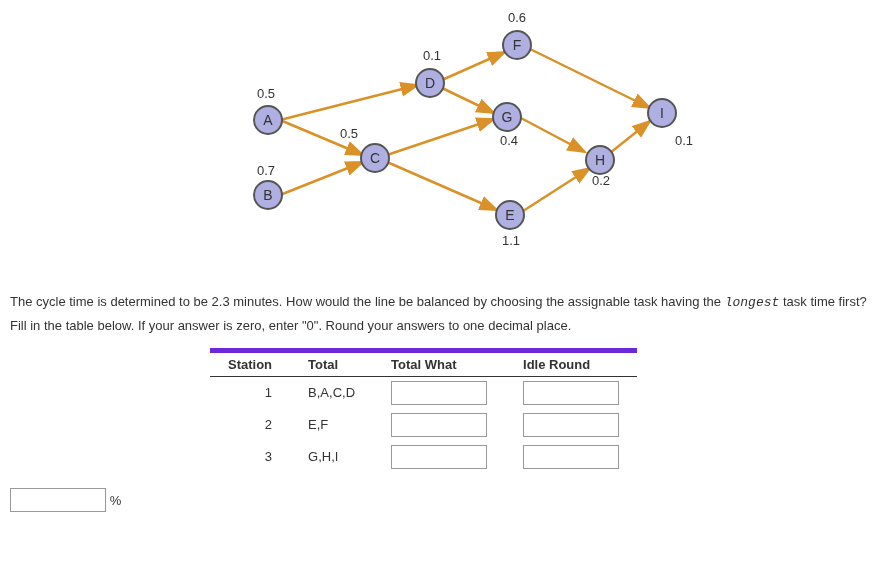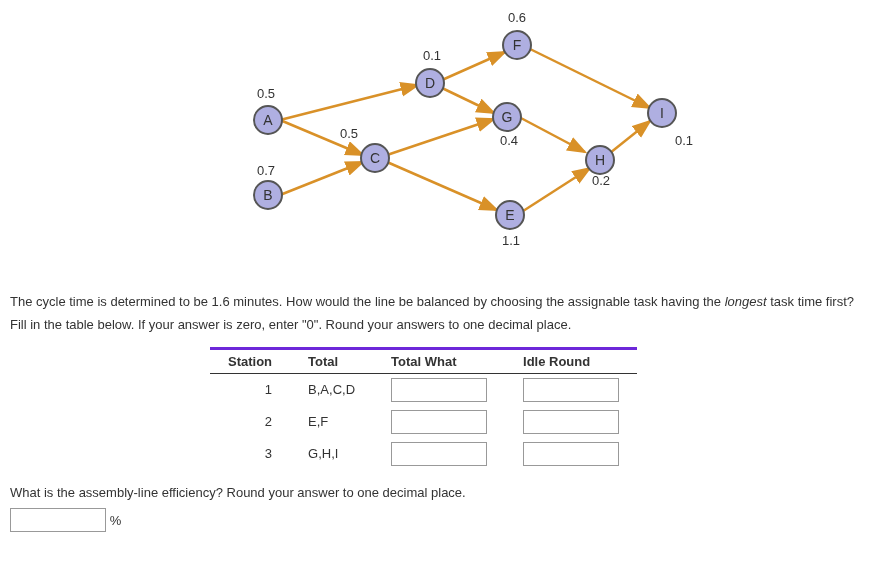--- a/index.html
+++ b/index.html
@@ -14,31 +14,31 @@
     .diagram-container {
       width: 500px;
       height: 250px;
       margin-left: 220px;
       position: relative;
     }
     .question-text {
       margin-top: 30px;
       line-height: 1.8;
     }
-    .italic { font-style: italic; }
+    .italic { font-style: italic; font-family: Liberation Mono, monospace; }
     table {
       border-collapse: collapse;
       margin-left: 200px;
       margin-top: 10px;
     }
     th {
       font-weight: bold;
       text-align: left;
       padding: 4px 18px;
-      border-top: 3px solid #6d28d9;
+      border-top: 5px solid #6d28d9;
       border-bottom: 1px solid #333;
     }
     td {
       padding: 4px 18px;
       text-align: left;
     }
     .station-col { text-align: right; }
     input.cell-input {
       width: 90px;
       height: 18px;
@@ -122,21 +122,21 @@
     <text class="label" x="193" y="50">0.1</text>
     <text class="label" x="278" y="12">0.6</text>
     <text class="label" x="270" y="135">0.4</text>
     <text class="label" x="272" y="235">1.1</text>
     <text class="label" x="362" y="175">0.2</text>
     <text class="label" x="445" y="135">0.1</text>
   </svg>
 </div>
 
 <div class="question-text">
-  <span>The cycle time is determined to be 1.6 minutes. How would the line be balanced by choosing the assignable task having the </span><span class="italic">longest</span><span> task time first? Fill in the table below. If your answer is zero, enter "0". Round your answers to one decimal place.</span>
+  <span>The cycle time is determined to be 2.3 minutes. How would the line be balanced by choosing the assignable task having the </span><span class="italic">longest</span><span> task time first? Fill in the table below. If your answer is zero, enter "0". Round your answers to one decimal place.</span>
 </div>
 
 <table>
   <thead>
     <tr>
       <th>Station</th>
       <th>Total</th>
       <th>Total What</th>
       <th>Idle Round</th>
     </tr>
@@ -157,18 +157,17 @@
     <tr>
       <td class="station-col">3</td>
       <td>G,H,I</td>
       <td><input class="cell-input" style=""></td>
       <td><input class="cell-input" style=""></td>
     </tr>
   </tbody>
 </table>
 
 <div class="efficiency-row">
-  <div>What is the assembly-line efficiency? Round your answer to one decimal place.</div>
   <div style="margin-top:8px;">
     <input class="cell-input" style="">
     <span>%</span>
   </div>
 </div>
 
 </body></html>

